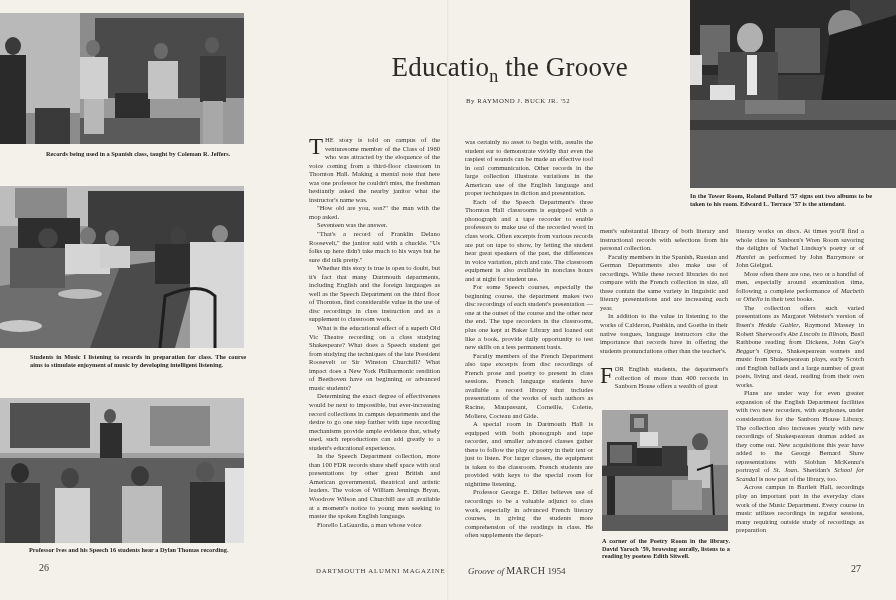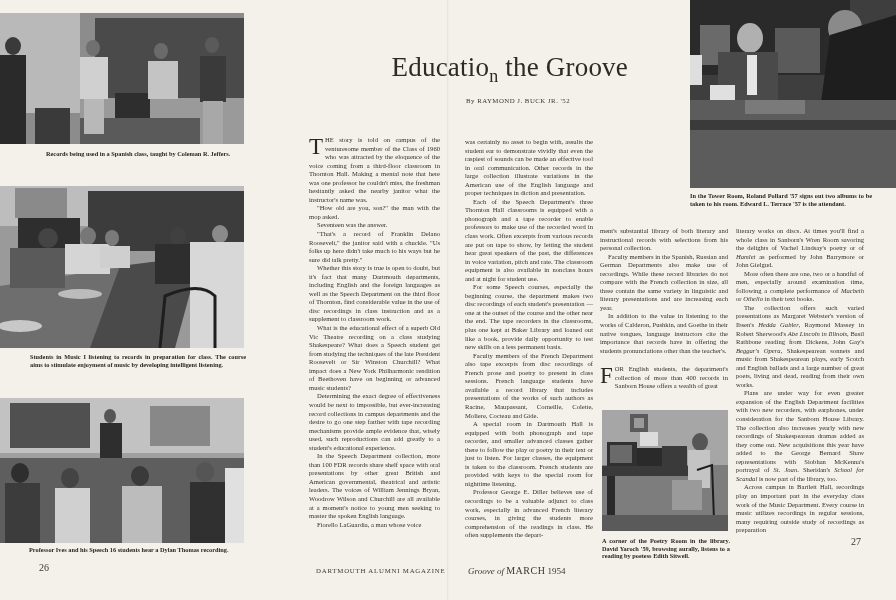--- a/index.html
+++ b/index.html
@@ -212,13 +212,13 @@
 <div class="caption" style="left:602px;top:537px;width:128px;">A corner of the Poetry Room in the library. David Yaroch '59, browsing aurally, listens to a reading by poetess Edith Sitwell.</div>
 
 <div class="col" style="left:736px;top:227px;width:128px;">
   <p class="first"><span>literary works on discs. At times you'll find a whole class in Sanborn's Wren Room savoring the delights of Vachel Lindsay's poetry or of </span><i>Hamlet</i><span> as performed by John Barrymore or John Gielgud.</span></p>
   <p><span>More often there are one, two or a handful of men, especially around examination time, following a complete performance of </span><i>Macbeth</i><span> or </span><i>Othello</i><span> in their text books.</span></p>
   <p><span>The collection offers such varied presentations as Margaret Webster's version of Ibsen's </span><i>Hedda Gabler</i><span>, Raymond Massey in Robert Sherwood's </span><i>Abe Lincoln in Illinois</i><span>, Basil Rathbone reading from Dickens, John Gay's </span><i>Beggar's Opera</i><span>, Shakespearean sonnets and music from Shakespearean plays, early Scotch and English ballads and a large number of great poets, living and dead, reading from their own works.</span></p>
   <p><span>Plans are under way for even greater expansion of the English Department facilities with two new recorders, with earphones, under consideration for the Sanborn House Library. The collection also increases yearly with new recordings of Shakespearean dramas added as they come out. New acquisitions this year have added to the George Bernard Shaw representations with Siobhan McKenna's portrayal of </span><i>St. Joan</i><span>. Sheridan's </span><i>School for Scandal</i><span> is now part of the library, too.</span></p>
   <p>Across campus in Bartlett Hall, recordings play an important part in the everyday class work of the Music Department. Every course in music utilizes recordings in regular sessions, many requiring outside study of recordings as preparation</p>
 </div>
 
-<div class="folio" style="left:851px;top:536px;">27</div>
+<div class="folio" style="left:851px;top:563px;">27</div>
 
 </body></html>

